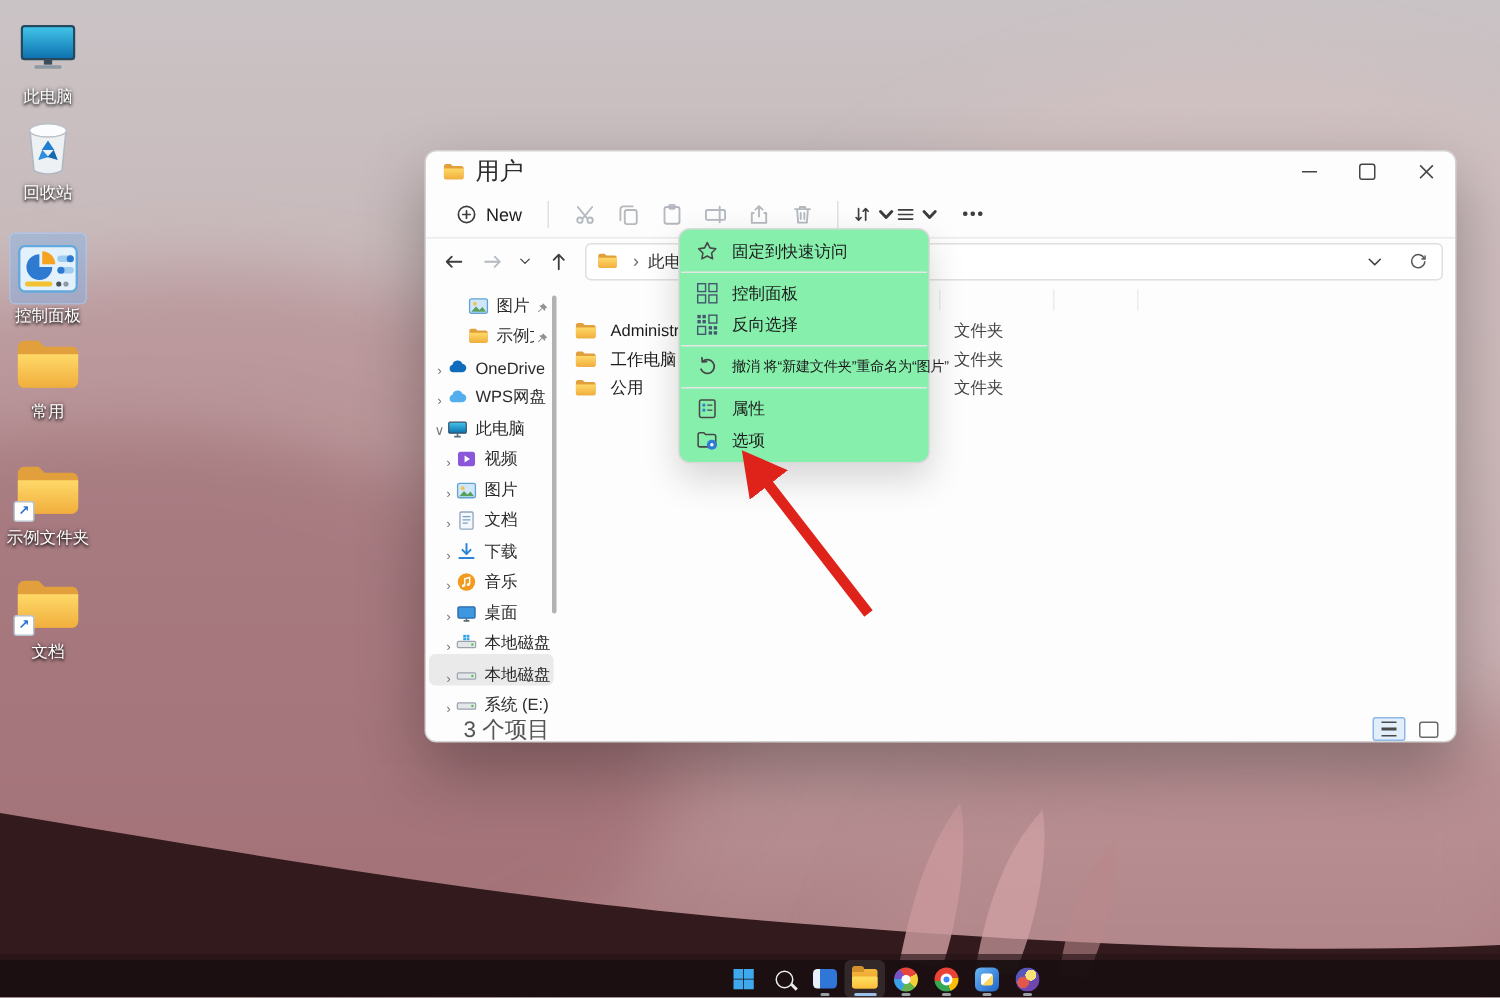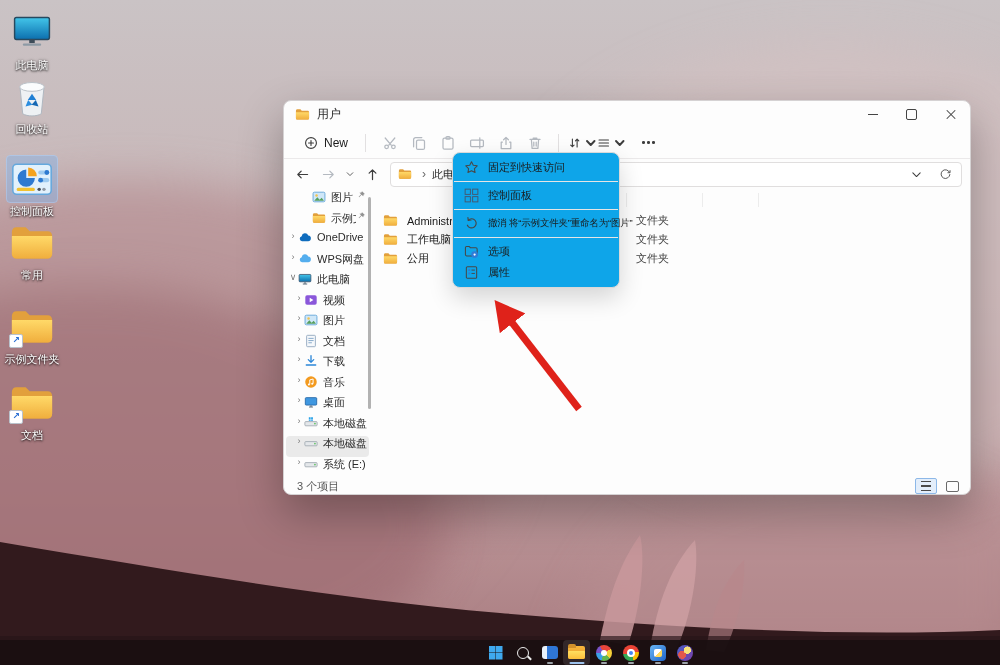--- a/index.html
+++ b/index.html
@@ -24,21 +24,21 @@
   .big{width:46px;height:46px}
   .dicon.pc .big{width:44px;height:44px}
   .sc{display:none;position:absolute;left:2px;bottom:2px;width:12px;height:12px;background:#fff;border:1px solid #b9c2cc;border-radius:2px;color:#2b6fd4;font-size:9px;line-height:11px;text-align:center;font-weight:bold}
   .dicon.shortcut .sc{display:block}
   .dlabel{margin-top:3px;font-size:11px;color:#fff;text-shadow:0 1px 2px rgba(0,0,0,.85),0 0 3px rgba(0,0,0,.6);text-align:center;max-width:68px;line-height:13px}
 
   
   .win{position:absolute;left:283px;top:100px;width:686px;height:393px;background:#fdfdfd;border:1px solid #d5d2d3;border-radius:8px;box-shadow:0 18px 45px rgba(0,0,0,.30);z-index:5;font-size:11px;color:#1b1b1b}
   .titlebar{height:26px;display:flex;align-items:center;padding-left:11px}
   .ti{width:15px;height:15px;margin-right:7px}
-  .tt{font-size:12px;color:#2b2b2b}
+  .tt{font-size:16px;color:#2b2b2b}
   .wcs{margin-left:auto;display:flex;height:26px}
   .wc{width:39px;height:26px;display:flex;align-items:center;justify-content:center;position:relative}
   .g-min{width:10px;height:1px;background:#444;display:block}
   .g-max{width:9px;height:9px;border:1px solid #444;border-radius:2px;display:block}
   .g-x1,.g-x2{position:absolute;width:12px;height:1px;background:#444;left:14px;top:13px}
   .g-x1{transform:rotate(45deg)}.g-x2{transform:rotate(-45deg)}
 
   .toolbar{height:31px;display:flex;align-items:center;padding-left:12px;border-bottom:1px solid #ebe9ea}
   .tb-new{display:flex;align-items:flex-start;gap:6px;font-size:12px;color:#1b1b1b;padding:3px 8px;border-radius:4px}
   .vsep{width:1px;height:18px;background:#e2e0e1;margin:0 9px}
@@ -63,21 +63,21 @@
   .spacer{flex:1}
   .addr-chev svg,.addr-refresh svg{width:13px;height:13px}
   .addr-refresh{margin-left:12px;margin-right:2px}
   .searchbox{width:118px;height:23px;margin-left:7px;border:1px solid #e0dede;border-radius:4px;background:#fff;display:flex;align-items:center;padding:0 7px;gap:6px}
   .searchbox svg{width:12px;height:12px;flex:none}
   .searchbox input{border:none;outline:none;width:100%;font-size:10.5px;font-family:inherit;color:#444;background:transparent}
   .searchbox input::placeholder{color:#8c8c8c}
 
   .main{position:absolute;top:88px;bottom:16px;left:0;right:0;display:flex}
   .sidebar{width:90px;position:relative;padding-top:1px;flex:none}
-  .srow{height:20.5px;display:flex;align-items:flex-start;font-size:11px;color:#2b2b2b;margin:0 5px 0 2px;border-radius:4px;padding-left:2px;white-space:nowrap}
+  .srow{height:20.5px;display:flex;align-items:flex-end;font-size:11px;color:#2b2b2b;margin:0 5px 0 2px;border-radius:4px;padding-left:2px;white-space:nowrap}
   .srow .chev{font-style:normal;width:10px;flex:none;font-size:9px;color:#777;text-align:center}
   .srow .ic14{flex:none;margin-right:5px}
   .slabel{overflow:hidden}
   .srow .pin{width:10px;height:10px;margin-left:auto;margin-right:3px;flex:none;display:none;transform:rotate(0deg);opacity:.75}
   .srow.pinned .pin{display:block}
   .srow.ind1{padding-left:8px}
   .srow.ind2{padding-left:16px}
   .srow.selected{background:#eaeaea}
   .sb-scroll{position:absolute;left:367px;top:196px;width:3px;height:212px;background:#9f9f9f;border-radius:2px;z-index:6;opacity:.8}
 
@@ -87,30 +87,30 @@
   .cols .col:nth-of-type(1){left:27px}
   .cols .col:nth-of-type(2){left:262px}
   .cols .col:nth-of-type(3){left:338px}
   .colsep{position:absolute;top:4px;width:1px;height:14px;background:#ececec}
   .colsep.s1{left:252px}.colsep.s2{left:328px}.colsep.s3{left:384px}
   .frow{height:19px;display:grid;grid-template-columns:18px 235px 1fr;align-items:center;padding-left:9px;font-size:11px}
   .ic16f{width:15px;height:15px}
   .fname{padding-left:6px;color:#1b1b1b}
   .ftype{color:#444}
 
-  .statusbar{position:absolute;bottom:0;left:6px;right:0;height:16px;display:flex;align-items:center;padding:0 7px;font-size:11px;color:#555}
+  .statusbar{position:absolute;bottom:0;left:18px;right:0;height:16px;display:flex;align-items:center;padding:0 7px;font-size:15px;color:#555}
   .vts{margin-left:auto;display:flex;gap:4px;align-items:center}
   .vt{width:20px;height:14px;display:flex;align-items:center;justify-content:center;border-radius:2px;border:1px solid transparent}
   .vt.act{border-color:#8db8e8;background:#e3eefb}
   .vt .lines{width:10px;height:8px;border-top:1.5px solid #4a4a4a;border-bottom:1.5px solid #4a4a4a;position:relative}
   .vt .lines::after{content:"";position:absolute;left:0;right:0;top:3px;height:1.5px;background:#4a4a4a}
   .vt .thumb{width:11px;height:9px;border:1.4px solid #6a6a6a;border-radius:2px}
 
   
-  .menu{position:absolute;left:452px;top:152px;width:166px;z-index:20;background:#0ea5e9;border:1px solid #d9d9d9;border-radius:8px;box-shadow:0 10px 24px rgba(0,0,0,.16);padding:4px 0}
+  .menu{position:absolute;left:452px;top:152px;width:166px;z-index:20;background:#86efac;border:1px solid #d9d9d9;border-radius:8px;box-shadow:0 10px 24px rgba(0,0,0,.16);padding:4px 0}
   .mrow{height:21px;display:flex;align-items:center;gap:9px;padding:0 11px;font-size:11px;color:#1b1b1b;white-space:nowrap}
   .mrow .mic{width:15px;height:15px;flex:none}
   .mrow.sep{height:1px;background:#e5e5e5;margin:3px 1px;padding:0}
   .mrow.small .mlabel{font-size:9.5px;letter-spacing:-.2px}
 
   
   .arrow{position:absolute;inset:0;z-index:40;pointer-events:none}
 
   
   .taskbar{position:absolute;left:0;right:0;bottom:0;height:25px;background:rgba(26,15,17,.93);z-index:30;display:flex;align-items:center}
@@ -715,45 +715,51 @@
       <div class="mrow sep">
         
         
       </div>
       <div class="mrow">
         <svg class="mic">
           <use href="#i-m-selnone"></use>
         </svg>
         <span class="mlabel">控制面板</span>
       </div>
+      <div class="mrow">
+        <svg class="mic">
+          <use href="#i-m-invert"></use>
+        </svg>
+        <span class="mlabel">反向选择</span>
+      </div>
       <div class="mrow sep">
         
         
       </div>
       <div class="mrow small">
         <svg class="mic">
           <use href="#i-m-undo"></use>
         </svg>
-        <span class="mlabel">撤消 将“示例文件夹”重命名为“图片”</span>
+        <span class="mlabel">撤消 将“新建文件夹”重命名为“图片”</span>
       </div>
       <div class="mrow sep">
         
         
+      </div>
+      <div class="mrow">
+        <svg class="mic">
+          <use href="#i-m-props"></use>
+        </svg>
+        <span class="mlabel">属性</span>
       </div>
       <div class="mrow">
         <svg class="mic">
           <use href="#i-m-options"></use>
         </svg>
         <span class="mlabel">选项</span>
-      </div>
-      <div class="mrow">
-        <svg class="mic">
-          <use href="#i-m-props"></use>
-        </svg>
-        <span class="mlabel">属性</span>
       </div>
     </div>
 
   <svg class="arrow" viewBox="0 0 1000 665">
     <defs>
       <marker id="ah" markerWidth="4.2" markerHeight="4.6" refX="0.6" refY="2.3" orient="auto">
         <path d="M0 0L4.2 2.3 0 4.6z" fill="#df221a"></path>
       </marker>
     </defs>
     <line x1="579" y1="409" x2="510" y2="320" stroke="#df221a" stroke-width="7" marker-end="url(#ah)"></line>

